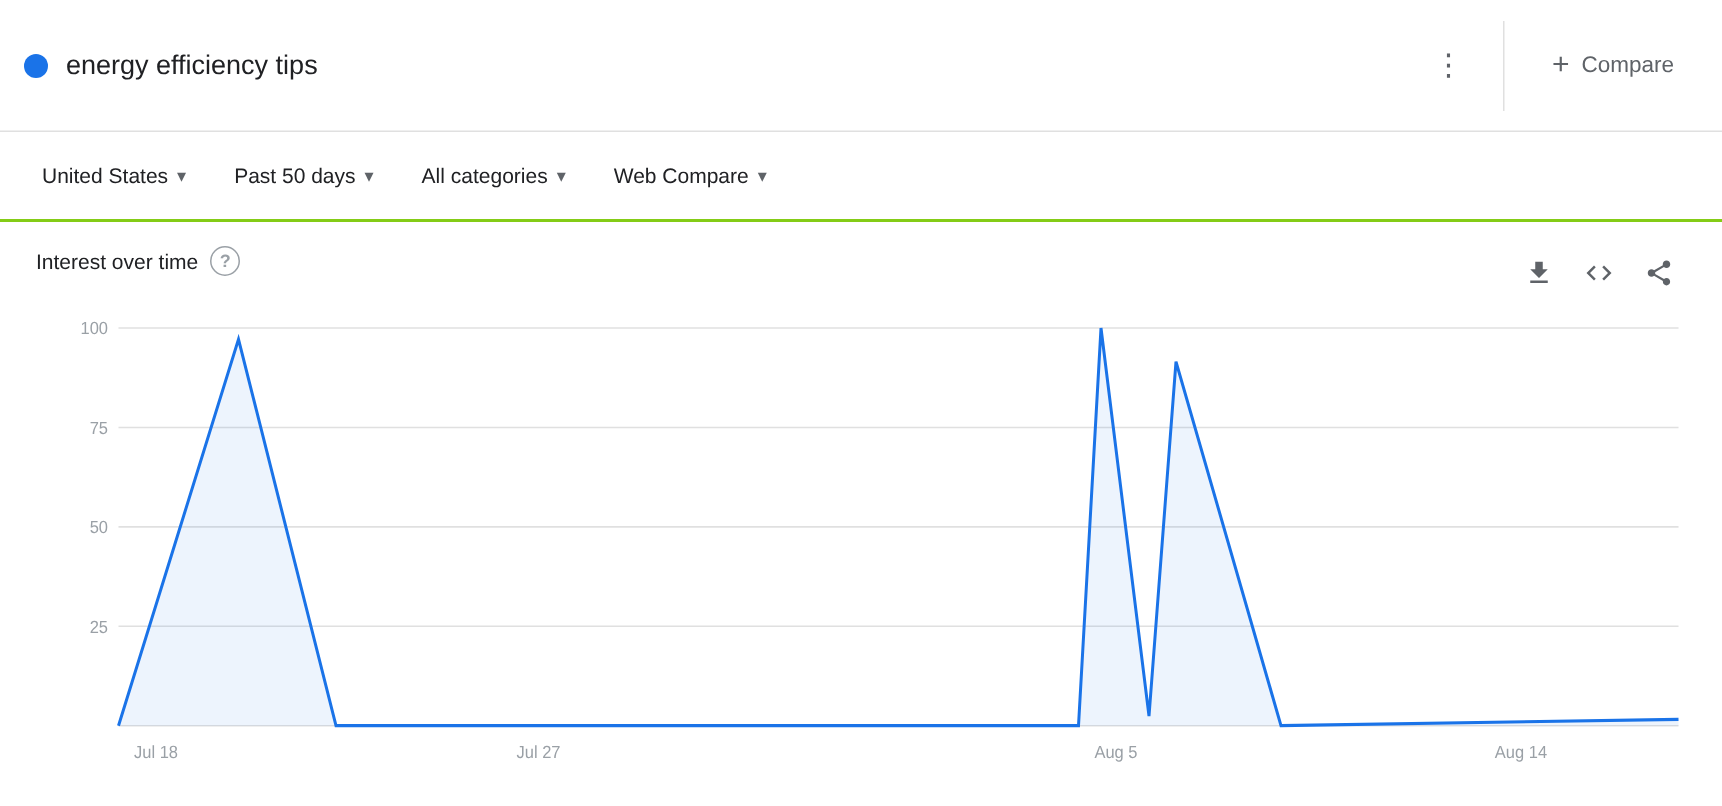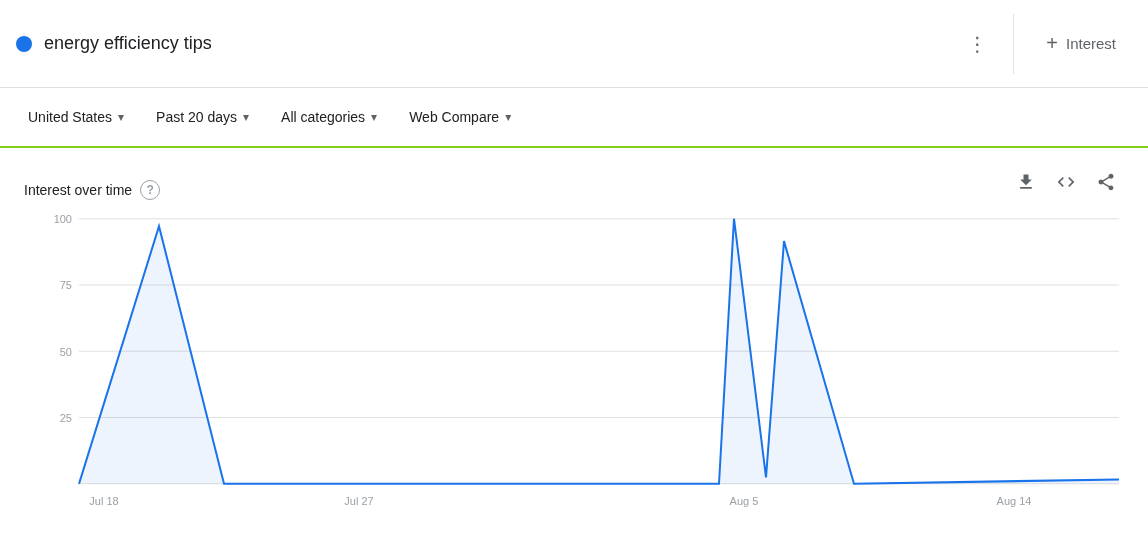--- a/index.html
+++ b/index.html
@@ -94,21 +94,21 @@
       font-size: 12px;
       color: #5f6368;
     }
 
     
     .chart-section {
       padding: 16px 24px;
     }
     .chart-header {
       display: flex;
-      align-items: flex-end;
+      align-items: flex-start;
       justify-content: space-between;
       margin-bottom: 8px;
     }
     .chart-title-area {
       display: flex;
       align-items: center;
       gap: 8px;
     }
     .chart-title {
       font-size: 14px;
@@ -173,31 +173,31 @@
     <div class="blue-dot"></div>
     <div class="search-term-text">
       <div class="search-term-title">energy efficiency tips</div>
     </div>
     <div style="flex:1"></div>
     <div class="more-icon">⋮</div>
   </div>
   <div class="divider-v"></div>
   <div class="compare-btn">
     <span class="compare-plus">+</span>
-    <span>Interest</span>
+    <span>Compare</span>
   </div>
 </div>
 
 <div class="filter-bar">
   <button class="filter-btn">
     <span>United States</span>
     <span class="filter-arrow">▾</span>
   </button>
   <button class="filter-btn">
-    <span>Past 20 days</span>
+    <span>Past 50 days</span>
     <span class="filter-arrow">▾</span>
   </button>
   <button class="filter-btn">
     <span>All categories</span>
     <span class="filter-arrow">▾</span>
   </button>
   <button class="filter-btn">
     <span>Web Compare</span>
     <span class="filter-arrow">▾</span>
   </button>

